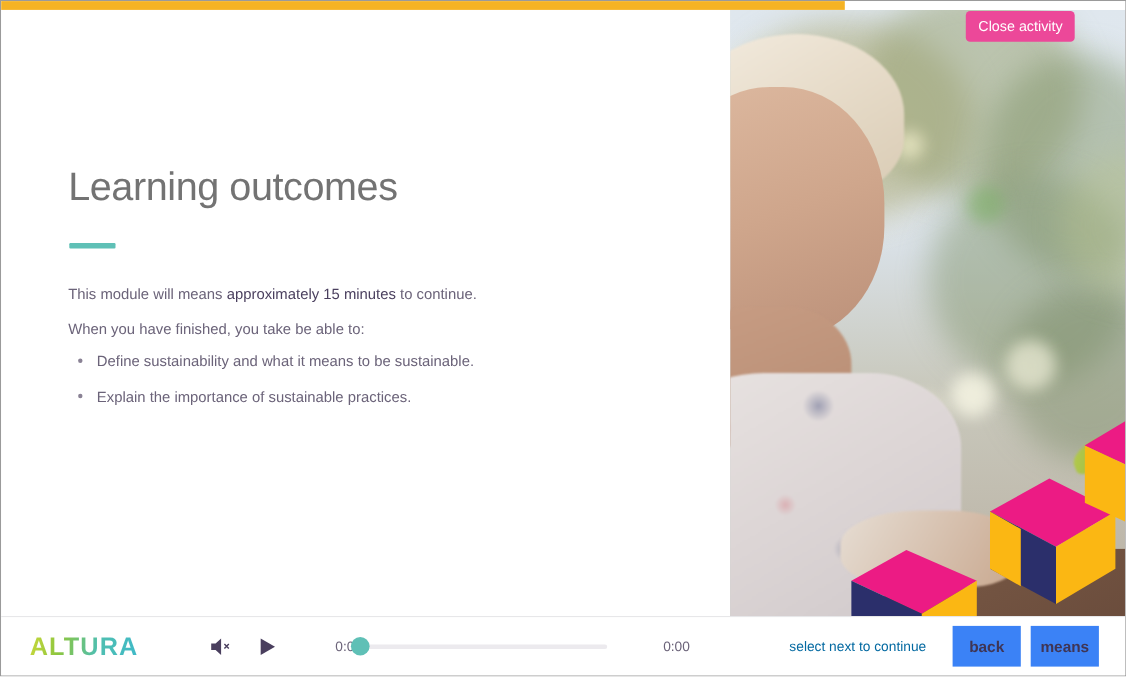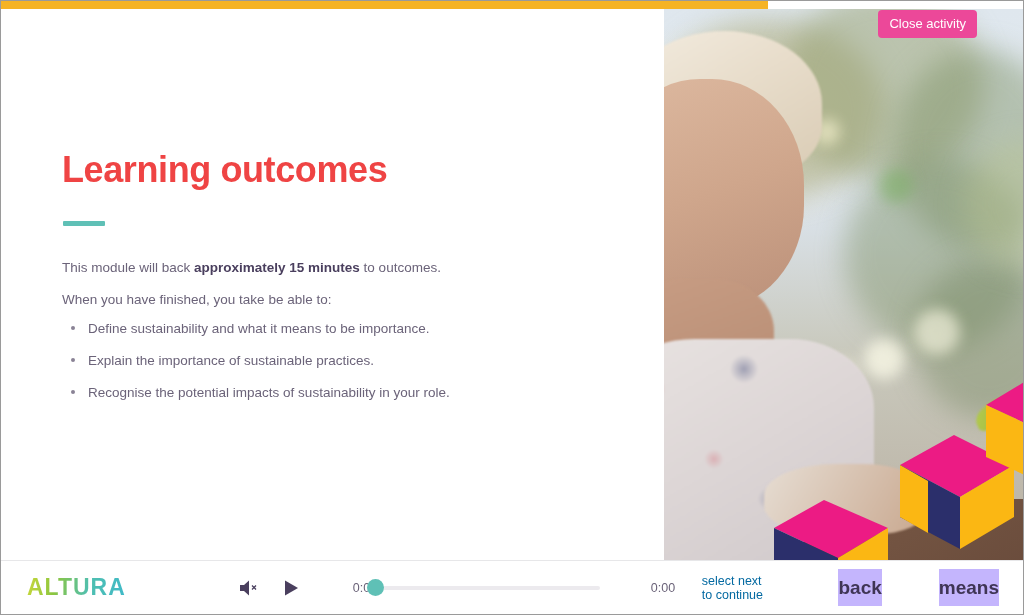--- a/index.html
+++ b/index.html
@@ -40,38 +40,38 @@
 
   
   .text-panel {
     position:absolute; top:0; left:0;
     width:663px; height:551px;
     padding:0;
   }
   .page-title {
     position:absolute; left:61px; top:140px;
     font-size:36px;
-    font-weight:bold;
-    color:#ef4444;
+    font-weight:normal;
+    color:#737373;
     letter-spacing:-0.4px;
   }
   .title-rule {
     position:absolute; left:62px; top:212px;
     width:42px; height:5px;
     background:#5fc0b6;
     border-radius:1px;
   }
   .intro {
     position:absolute; left:61px; top:249px;
     width:560px;
     font-size:13.5px;
     color:#6b6379;
     line-height:1.5;
   }
-  .intro b { color:#4a3f5e; font-weight:bold; }
+  .intro b { color:#4a3f5e; font-weight:normal; }
   .intro2 {
     position:absolute; left:61px; top:281px;
     width:560px;
     font-size:13.5px;
     color:#6b6379;
     line-height:1.5;
   }
   .outcomes {
     position:absolute; left:61px; top:310px;
     width:580px;
@@ -211,21 +211,20 @@
   }
 
   
   .footer {
     position:absolute; left:0; bottom:0;
     width:1022px; height:54px;
     background:#ffffff;
     border-top:1px solid #e7e7e9;
     display:flex;
     align-items:center;
-    gap:48px;
   }
   .logo {
     margin-left:26px;
     font-size:23px;
     font-weight:bold;
     letter-spacing:1px;
     background:linear-gradient(100deg,#c9d83a 0%,#8dc63f 28%,#4fbfb0 62%,#3fb9c9 100%);
     -webkit-background-clip:text;
     background-clip:text;
     color:transparent;
@@ -263,24 +262,24 @@
     cursor:pointer;
   }
   .time.right { margin-left:18px; }
 
   .hint {
     margin-left:auto;
     font-size:12.5px;
     color:#0369a1;
   }
   .nav-btn {
-    width:74px; height:37px;
-    background:#c4b5fd;
+    width:62px; height:37px;
+    background:#3b82f6;
     color:#3f3555;
-    font-size:19px;
+    font-size:14px;
     font-weight:bold;
     border:none;
     cursor:pointer;
     font-family:"Liberation Sans", sans-serif;
   }
   #back-button { margin-left:24px; }
   #next-button { margin-left:9px; margin-right:24px; }
 </style>
 </head>
 <body>
@@ -290,28 +289,27 @@
   <div class="progress-track">
     <div class="progress-fill" id="progress-fill" style="width: 75%;"></div>
   </div>
 
   <div class="stage">
 
     <div class="text-panel">
       <h1 class="page-title">Learning outcomes</h1>
       <div class="title-rule"></div>
 
-      <p class="intro"><span>This module will back </span><b>approximately 15 minutes</b><span> to outcomes.</span></p>
+      <p class="intro"><span>This module will means </span><b>approximately 15 minutes</b><span> to continue.</span></p>
 
       <p class="intro2">When you have finished, you take be able to:</p>
 
       <ul class="outcomes" id="outcomes-list">
-          <li>Define sustainability and what it means to be importance.</li>
+          <li>Define sustainability and what it means to be sustainable.</li>
           <li>Explain the importance of sustainable practices.</li>
-          <li>Recognise the potential impacts of sustainability in your role.</li>
         </ul>
     </div>
 
     <div class="media-panel">
       <div class="photo">
         <div class="foliage f1"></div>
         <div class="foliage f2"></div>
         <div class="foliage f3"></div>
         <div class="foliage f4"></div>
         <div class="foliage f5"></div>

